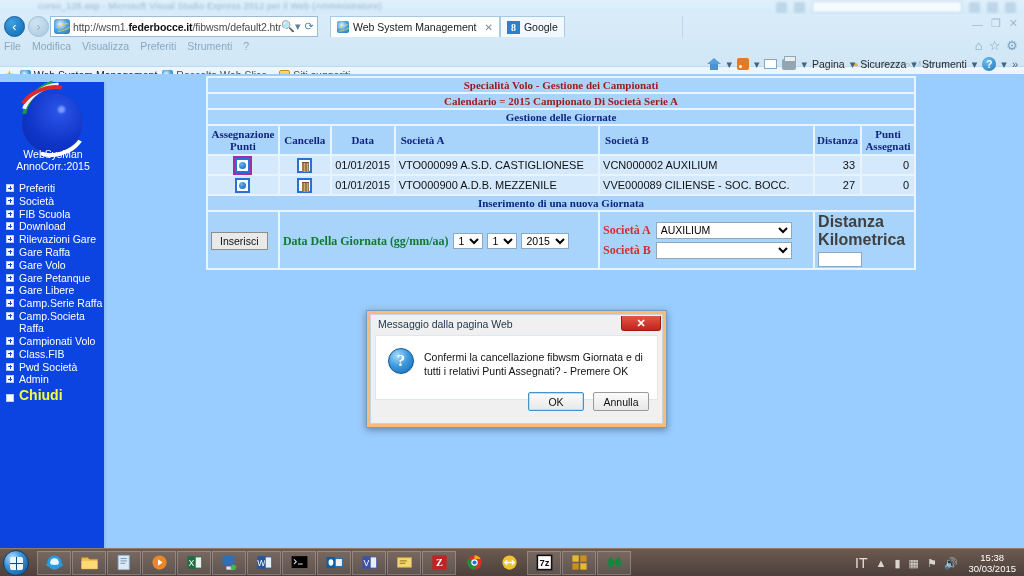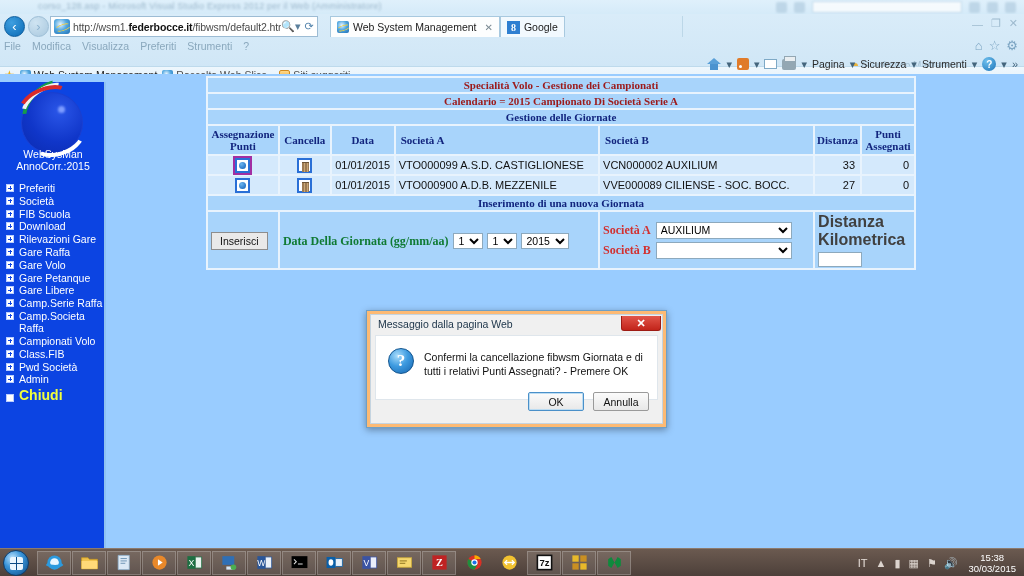--- a/index.html
+++ b/index.html
@@ -411,21 +411,21 @@
     background: rgba(255,255,255,.10);
     display: flex; align-items: center; justify-content: center;
   }
   .tb-btn.plain { border: 1px solid transparent; background: transparent; }
   .tb-ico { width: 19px; height: 19px; display: block; }
 
   .tray {
     position: absolute; right: 4px; top: 0; height: 28px;
     display: flex; align-items: center; gap: 8px; color: #eee;
   }
-  .tray-lang { font-size: 11px; color: #e6ded8; }
+  .tray-lang { font-size: 14px; color: #e6ded8; }
   .tray-ico { font-size: 11px; color: #dcd4ce; }
   .tray-clock {
     text-align: center; font-size: 9.5px; color: #ffffff; line-height: 11px;
     margin-left: 2px; margin-right: 4px;
   }
 </style>
 </head>
 <body>
 
 <div id="desktop">

